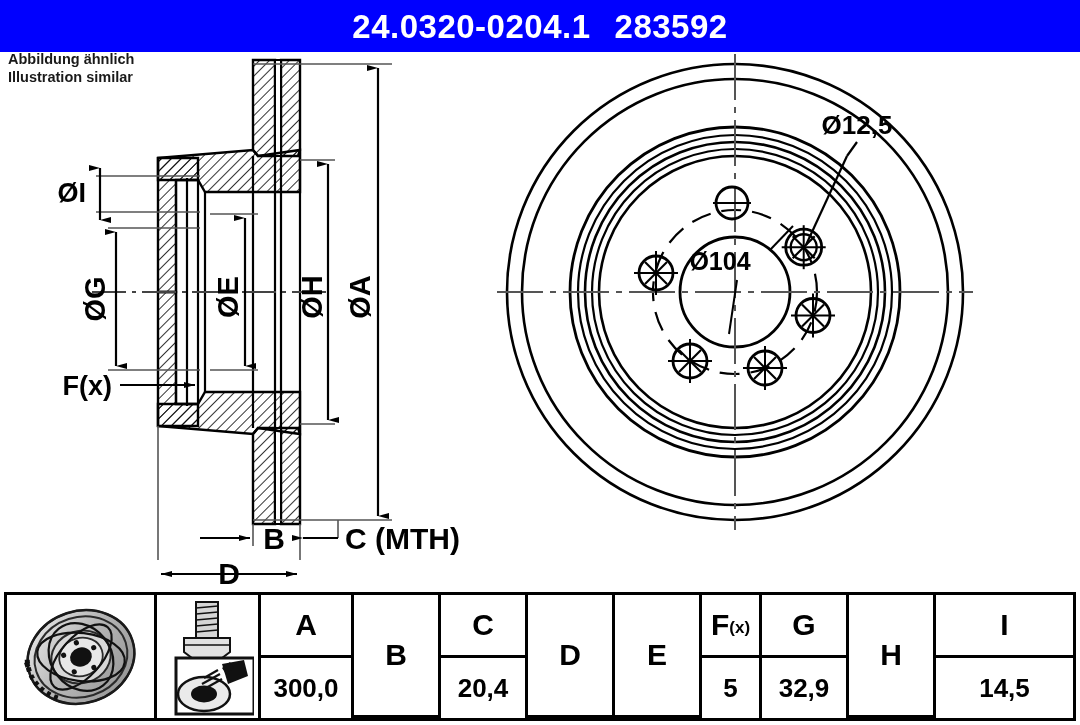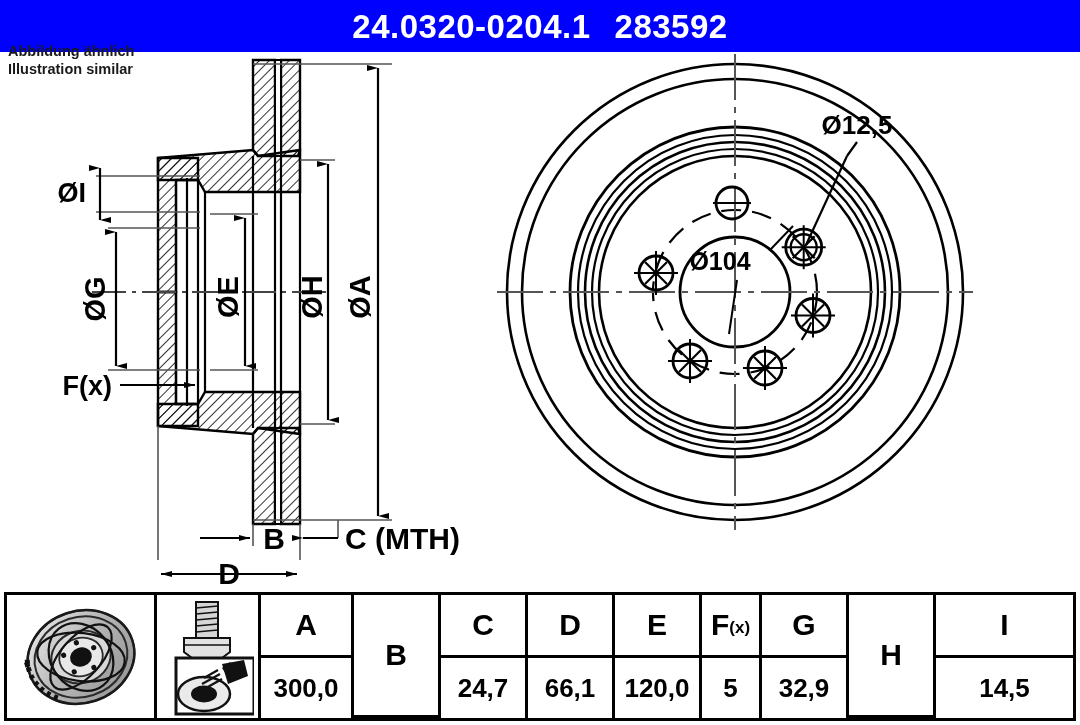--- a/index.html
+++ b/index.html
@@ -39,21 +39,21 @@
     font-size: 33px;
     letter-spacing: 0.5px;
     line-height: 1;
     font-family: "Liberation Sans", sans-serif;
   }
 
   
   #note-block {
     position: absolute;
     left: 8px;
-    top: 42px;
+    top: 50px;
     line-height: 1.25;
   }
   #note-block div {
     font-size: 14.5px;
     font-weight: bold;
     color: #1a1a1a;
     white-space: nowrap;
   }
 
   
@@ -428,31 +428,29 @@
       <div class="hdr-cell">A</div>
       <div class="val-cell">300,0</div>
     </div>
 
     <div class="cellcol c-B">
       <div class="hdr-cell">B</div>
     </div>
 
     <div class="cellcol c-C">
       <div class="hdr-cell">C</div>
-      <div class="val-cell">24,7</div>
+      <div class="val-cell">20,4</div>
     </div>
 
     <div class="cellcol c-D">
       <div class="hdr-cell">D</div>
-      <div class="val-cell">66,1</div>
     </div>
 
     <div class="cellcol c-E">
       <div class="hdr-cell">E</div>
-      <div class="val-cell">120,0</div>
     </div>
 
     <div class="cellcol c-F">
       <div class="hdr-cell">
         <span>F</span>
           <span class="sub">(x)</span>
       </div>
       <div class="val-cell">5</div>
     </div>
 

